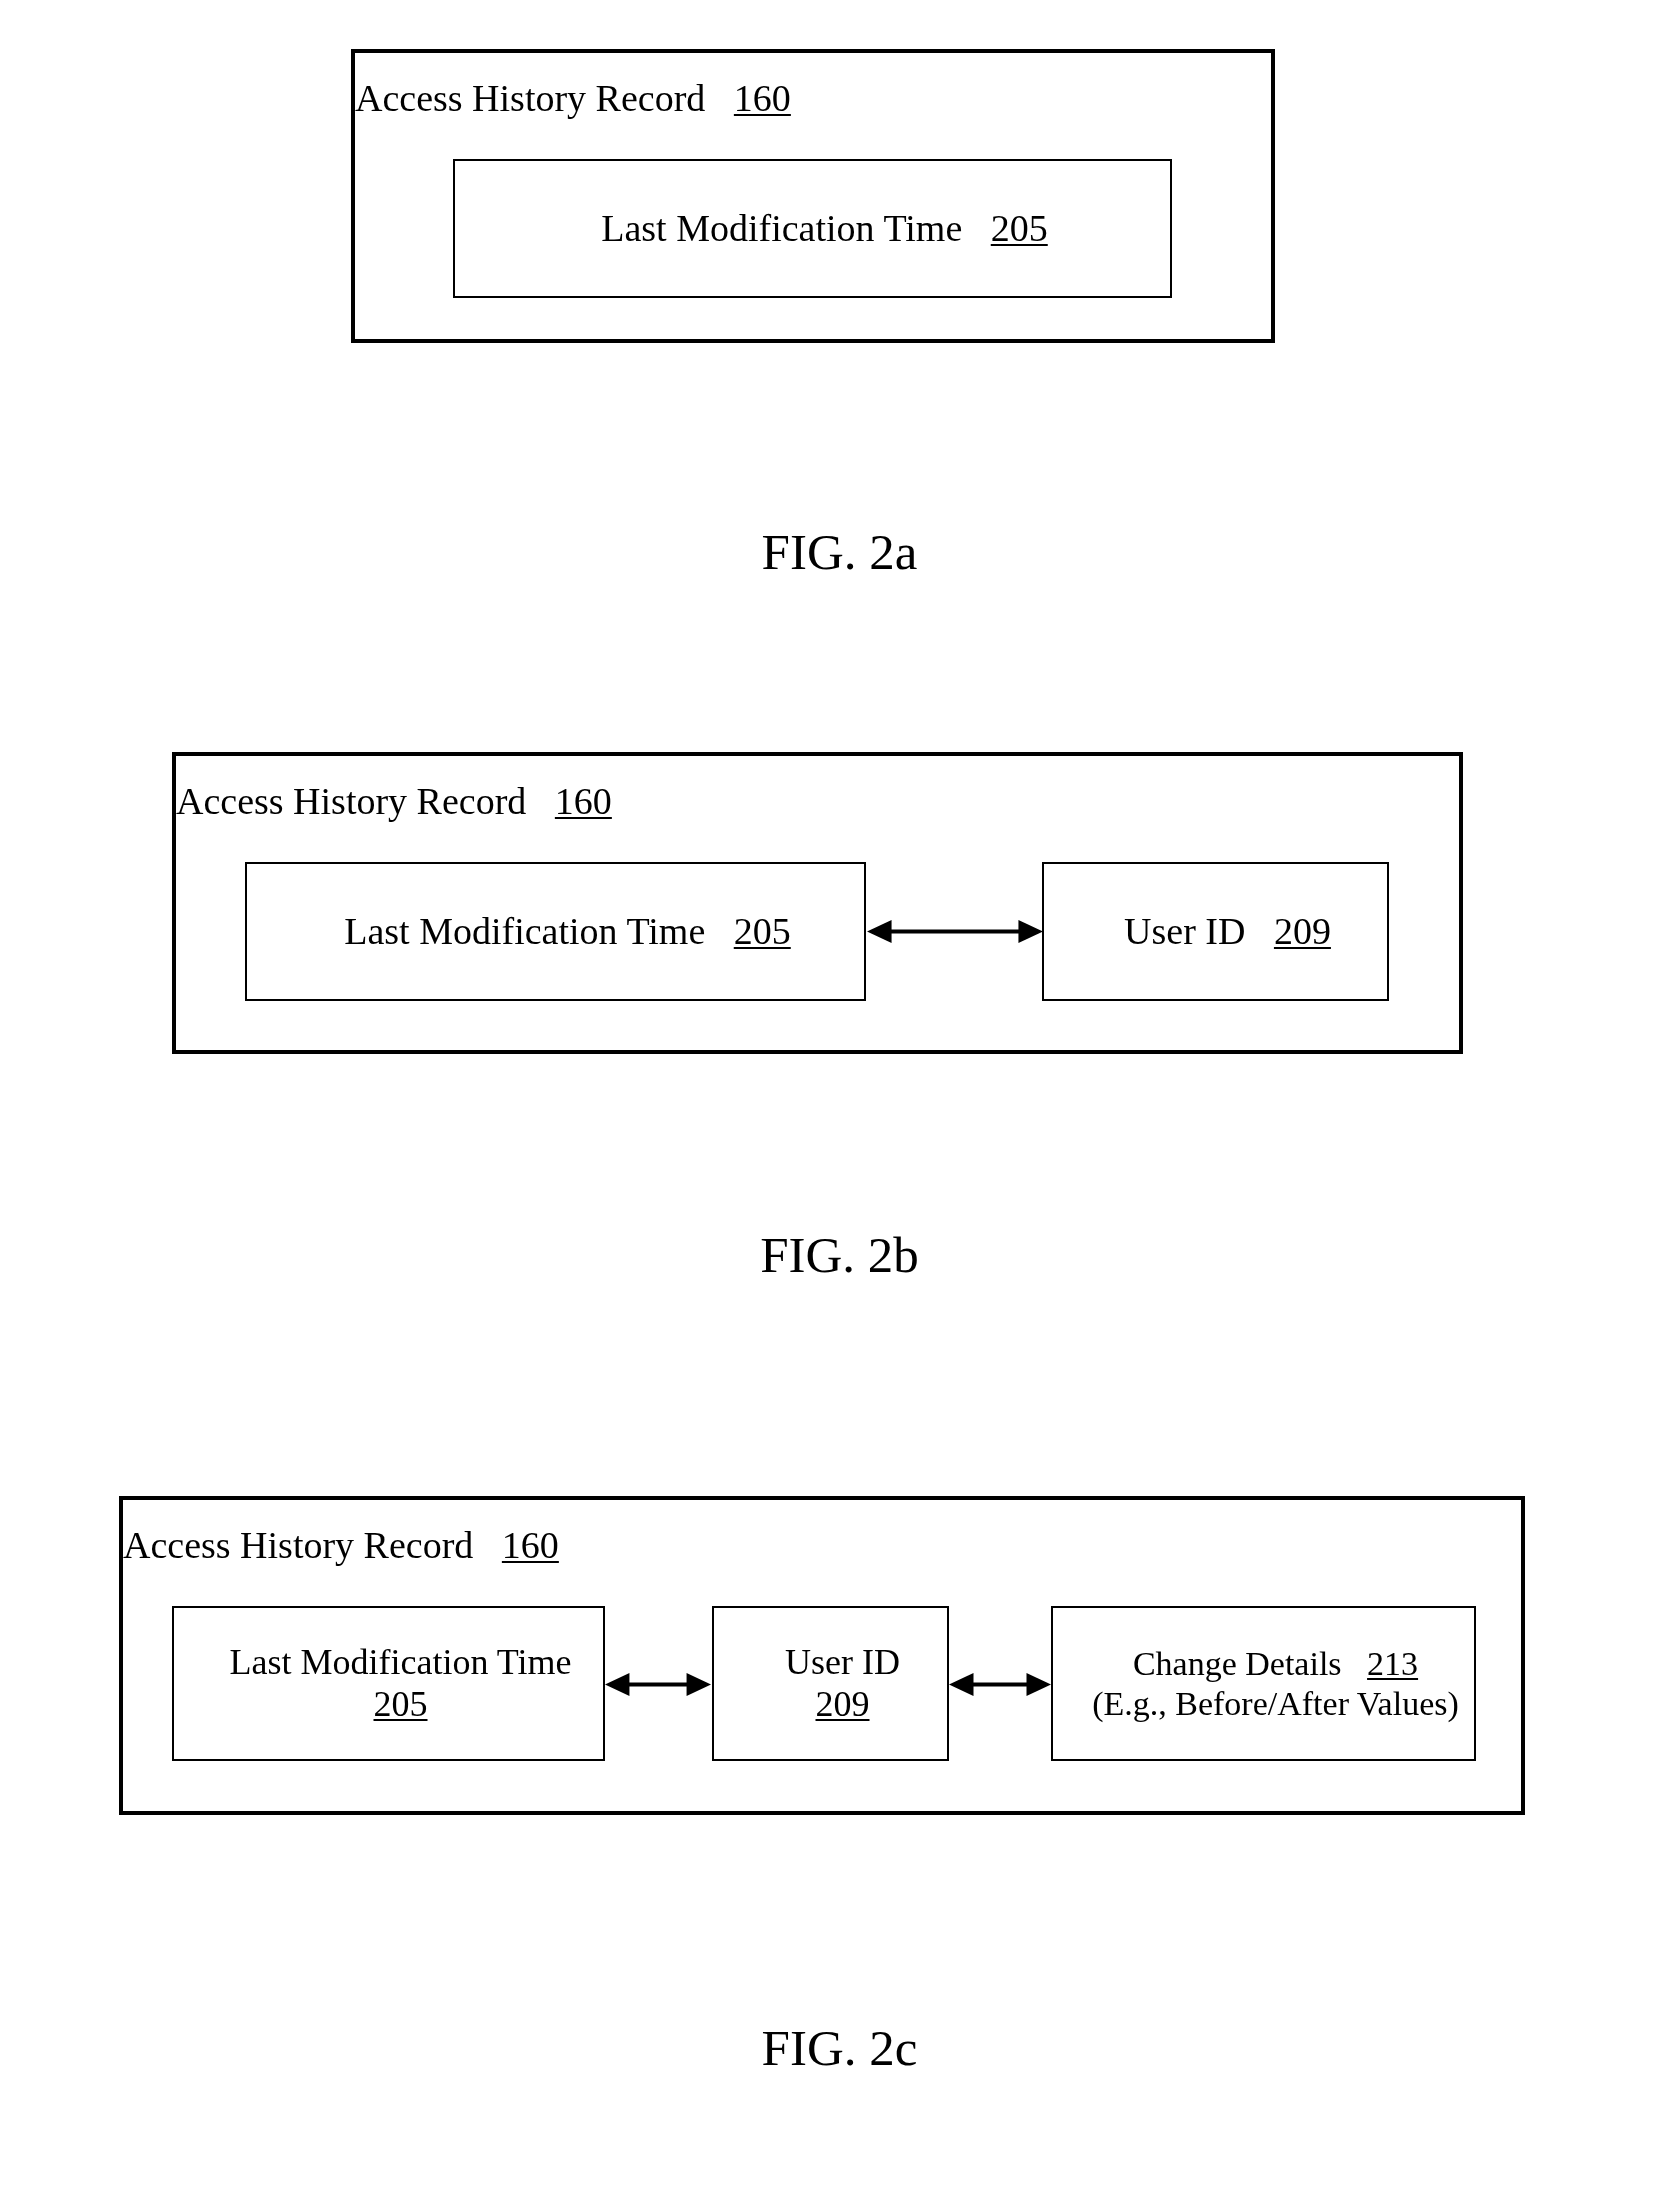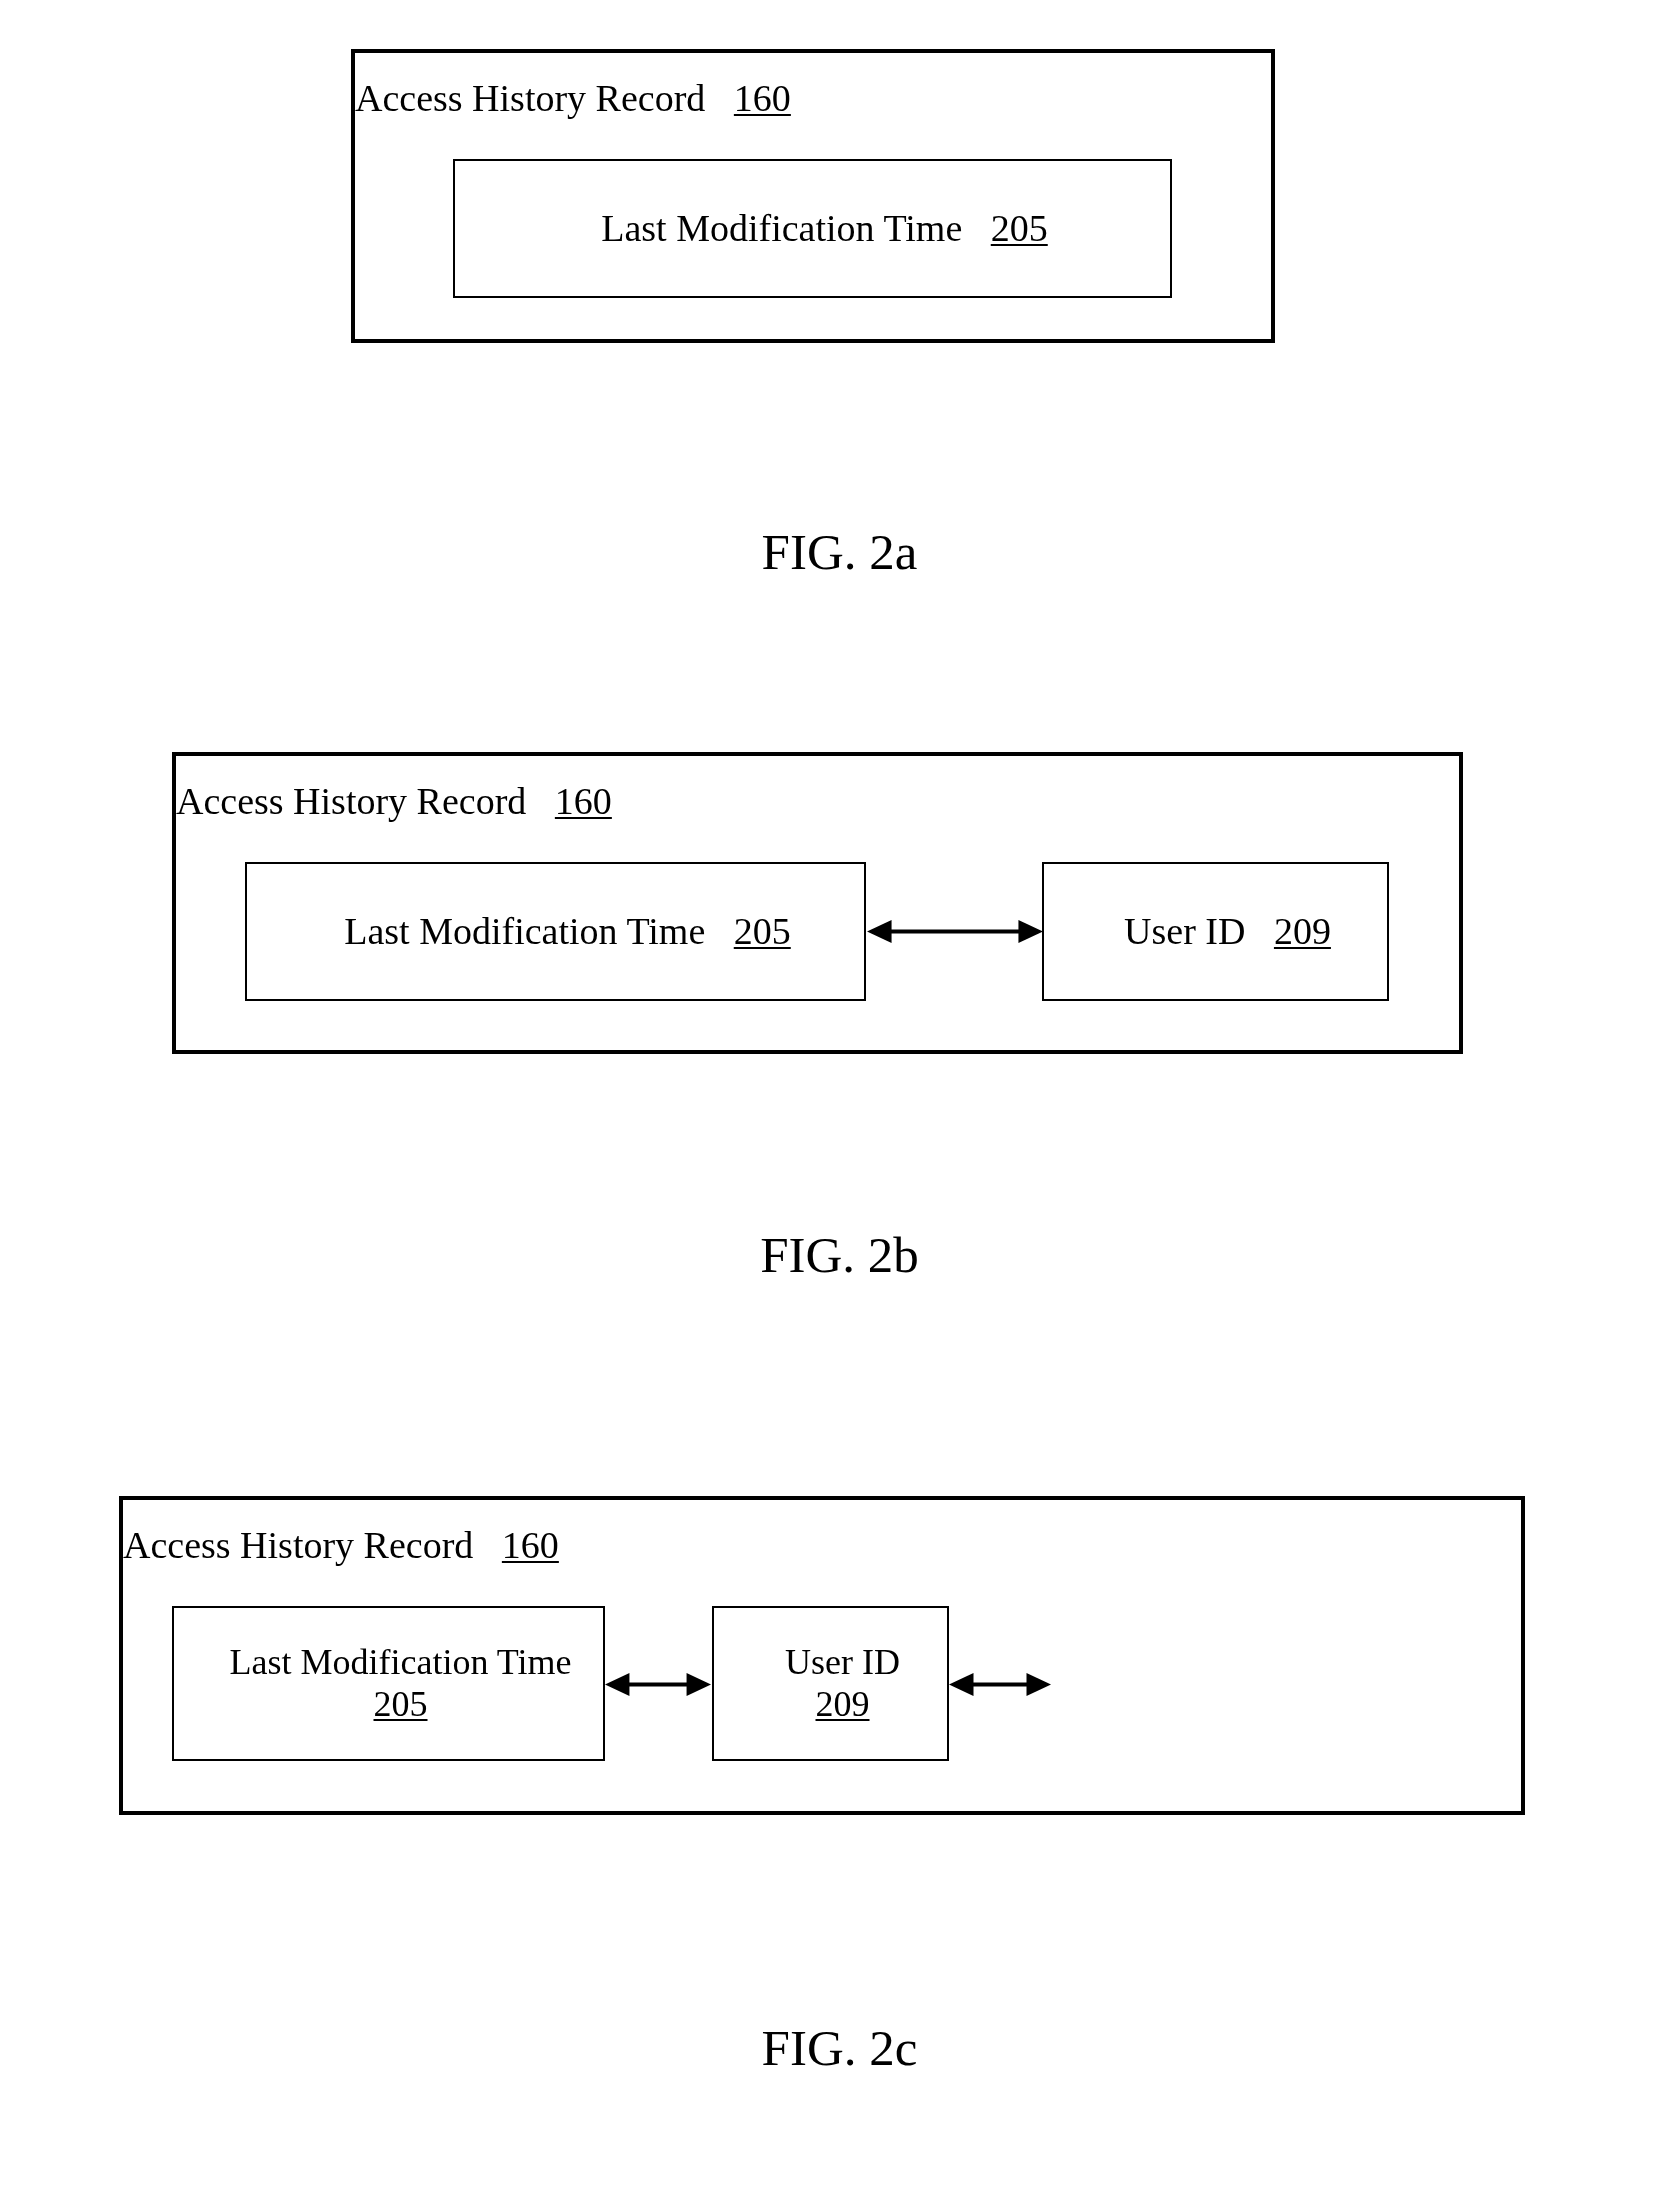--- a/index.html
+++ b/index.html
@@ -121,20 +121,28 @@
   <div class="inner-box" style="left:49px; top:106px; width:433px; height:155px; font-size:36px;">
     <div><span>Last Modification Time</span></div>
     <div><span class="ref">205</span></div>
   </div>
 
   <div class="inner-box" style="left:589px; top:106px; width:237px; height:155px; font-size:36px;">
     <div><span>User ID</span></div>
     <div><span class="ref">209</span></div>
   </div>
 
+  <div class="inner-box" style="left:928px; top:106px; width:425px; height:155px; font-size:34px;">
+    <div class="nowrap">
+      <span>Change Details</span>
+      <span>&nbsp;</span>
+      <span class="ref">213</span>
+    </div>
+    <div><span>(E.g., Before/After Values)</span></div>
+  </div>
 
   <svg class="arrow" style="left:482px; top:168px; width:106px; height:33px;" viewBox="0 0 130 40">
     <line x1="22" y1="20" x2="108" y2="20" stroke="#000" stroke-width="5"></line>
     <polygon points="0,20 30,6 30,34" fill="#000"></polygon>
     <polygon points="130,20 100,6 100,34" fill="#000"></polygon>
   </svg>
 
   <svg class="arrow" style="left:826px; top:168px; width:102px; height:33px;" viewBox="0 0 125 40">
     <line x1="22" y1="20" x2="103" y2="20" stroke="#000" stroke-width="5"></line>
     <polygon points="0,20 30,6 30,34" fill="#000"></polygon>

